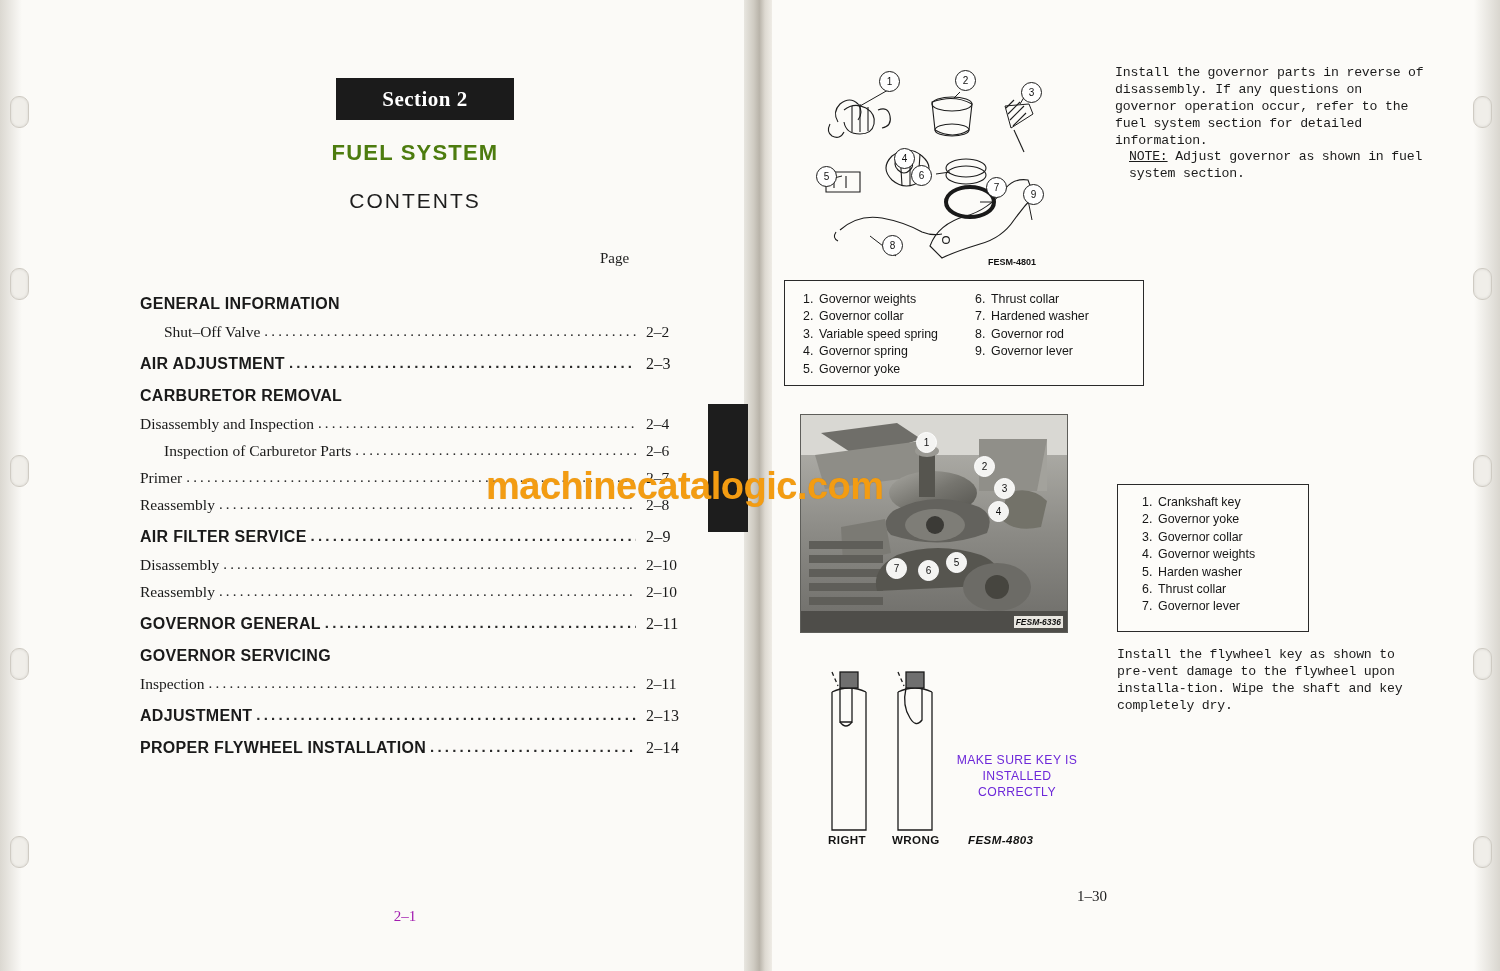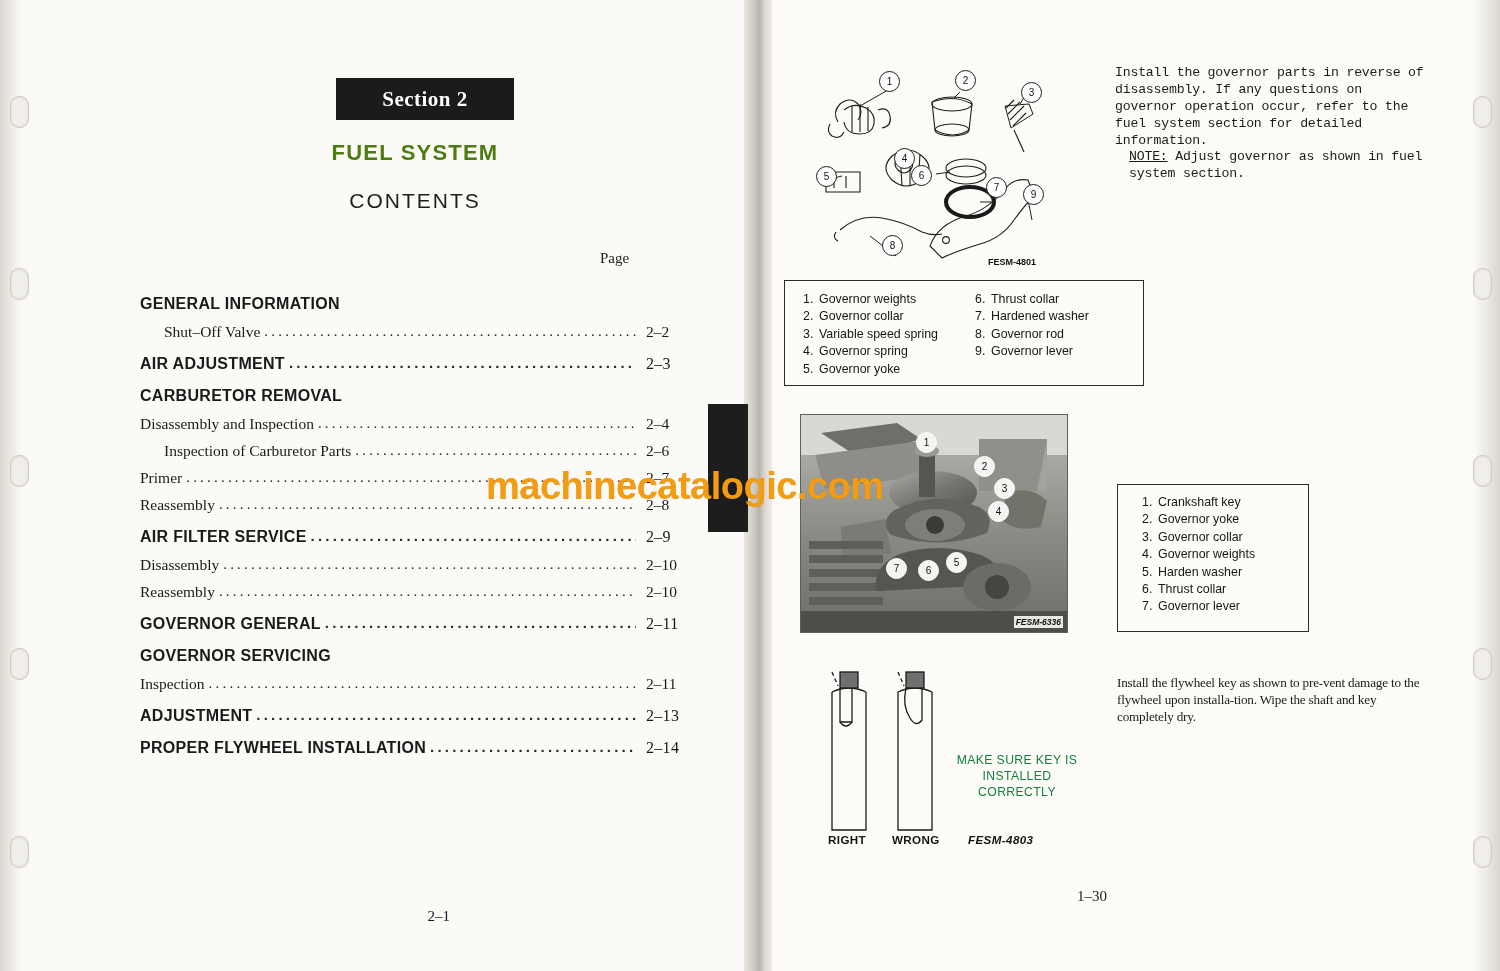--- a/index.html
+++ b/index.html
@@ -91,36 +91,36 @@
   .toc-row .pg{flex:0 0 54px;text-align:left;padding-left:6px;}
   .toc-row.head{
     font-family:"Liberation Sans", sans-serif;
     font-weight:bold;font-size:16px;letter-spacing:.3px;
     margin-top:14px;margin-bottom:10px;
   }
   .toc-row.head .pg{font-family:"Liberation Serif",serif;font-weight:normal;}
   .toc-row.sub{margin-left:24px;}
   .toc-row.plain{margin-top:9px;margin-bottom:9px;}
   .folio-left{
-    position:absolute;left:360px;top:908px;width:90px;text-align:right;
-    font-size:15px;color:#0f172a;
+    position:absolute;left:360px;top:908px;width:90px;text-align:center;
+    font-size:15px;color:#a21caf;
   }
 
   
   .r-col-text{
     position:absolute;
     font-family:"Liberation Mono","DejaVu Sans Mono",monospace;
     font-size:13.2px;line-height:17px;color:#1b1b1b;
     letter-spacing:-0.2px;
   }
   .para1{left:1115px;top:64px;width:310px;}
   .note{left:1129px;top:148px;width:296px;}
   .note u{text-decoration:underline;}
   .para2{left:1117px;top:415px;width:310px;}
-  .para3{left:1117px;top:674px;width:312px;font-family:Liberation Serif, serif;}
+  .para3{left:1117px;top:646px;width:312px;}
 
   .fig-top{
     position:absolute;left:800px;top:50px;width:290px;height:225px;
   }
   .fig-caption{
     font-family:"Liberation Sans", sans-serif;
     font-size:9px;font-weight:bold;color:#111;
   }
   .legend-box{
     position:absolute;border:1px solid #2a2a2a;background:#fdfcf9;
@@ -147,21 +147,21 @@
     position:absolute;right:4px;bottom:4px;
     background:#e9e7e1;color:#111;
     font-family:"Liberation Sans", sans-serif;
     font-size:8.5px;font-weight:bold;font-style:italic;
     padding:1px 2px;
   }
   .key-fig{position:absolute;left:812px;top:664px;width:260px;height:200px;}
   .key-note{
     position:absolute;left:952px;top:752px;width:130px;text-align:center;
     font-family:"Liberation Sans", sans-serif;
-    font-size:12.2px;line-height:16px;letter-spacing:.4px;color:#15803d;
+    font-size:12.2px;line-height:16px;letter-spacing:.4px;color:#6d28d9;
   }
   .key-lbl{
     position:absolute;
     font-family:"Liberation Sans", sans-serif;
     font-size:11.6px;font-weight:bold;letter-spacing:.4px;color:#131313;
   }
   .key-lbl.right{left:828px;top:833px;}
   .key-lbl.wrong{left:892px;top:833px;}
   .key-lbl.code{left:968px;top:833px;font-style:italic;}
   .folio-right{

